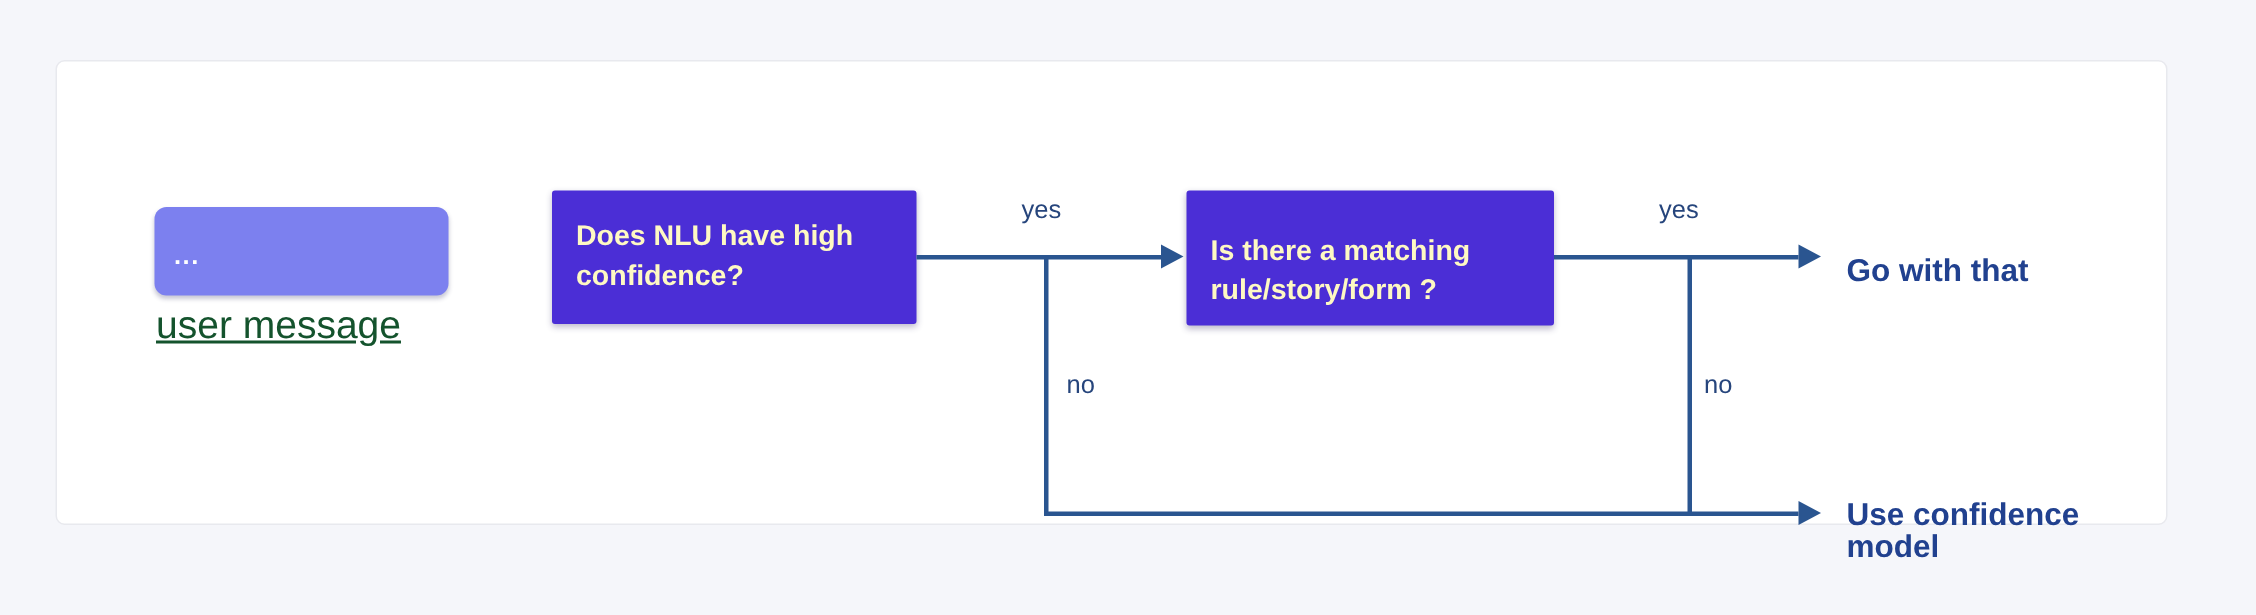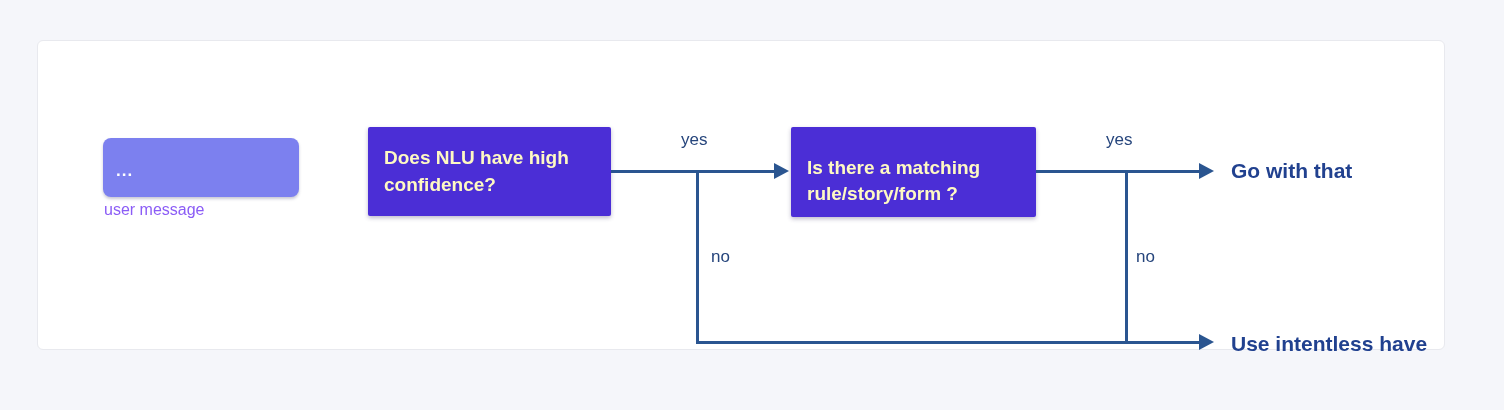--- a/index.html
+++ b/index.html
@@ -27,21 +27,21 @@
     border-radius: 8px;
     box-shadow: 0 2px 3px rgba(40,40,90,0.25);
   }
   .user-msg-dots {
     position: absolute; left: 13px; top: 24px;
     color: #ffffff; font-size: 17px; font-weight: bold;
     letter-spacing: 1px; line-height: 1;
   }
   .user-msg-label {
     position: absolute; left: 66px; top: 160px;
-    font-size: 16px; color: #8b5cf6;
+    font-size: 26px; color: #14532d; text-decoration: underline;
   }
 
   
   .decision {
     position: absolute;
     background: #4b2ed6;
     color: #fef9c3;
     font-weight: bold; font-size: 19px; line-height: 1.38;
     display: flex; align-items: center;
     padding: 10px 16px;
@@ -79,21 +79,21 @@
   .label-yes-1 { left: 643px;  top: 90px; }
   .label-no-1  { left: 673px;  top: 207px; }
   .label-yes-2 { left: 1068px; top: 90px; }
   .label-no-2  { left: 1098px; top: 207px; }
 
   
   .outcome {
     position: absolute;
     font-size: 21px; font-weight: bold; color: #21418f; line-height: 1;
   }
-  .outcome-go        { left: 1193px; top: 119px; }
+  .outcome-go        { left: 1193px; top: 129px; }
   .outcome-intentless{ left: 1193px; top: 292px; }
 </style>
 </head>
 <body>
 
 <div class="page">
 
   <div class="canvas-card">
 
     <div class="user-msg-box">
@@ -121,16 +121,16 @@
 
     <div class="edge edge-h edge-seg-bottom"></div>
     <div class="arrowhead arrowhead-bottom"></div>
 
     <span class="edge-label label-yes-1">yes</span>
     <span class="edge-label label-no-1">no</span>
     <span class="edge-label label-yes-2">yes</span>
     <span class="edge-label label-no-2">no</span>
 
     <span class="outcome outcome-go">Go with that</span>
-    <span class="outcome outcome-intentless">Use intentless have</span>
+    <span class="outcome outcome-intentless">Use confidence model</span>
 
   </div>
 </div>
 
 </body></html>

